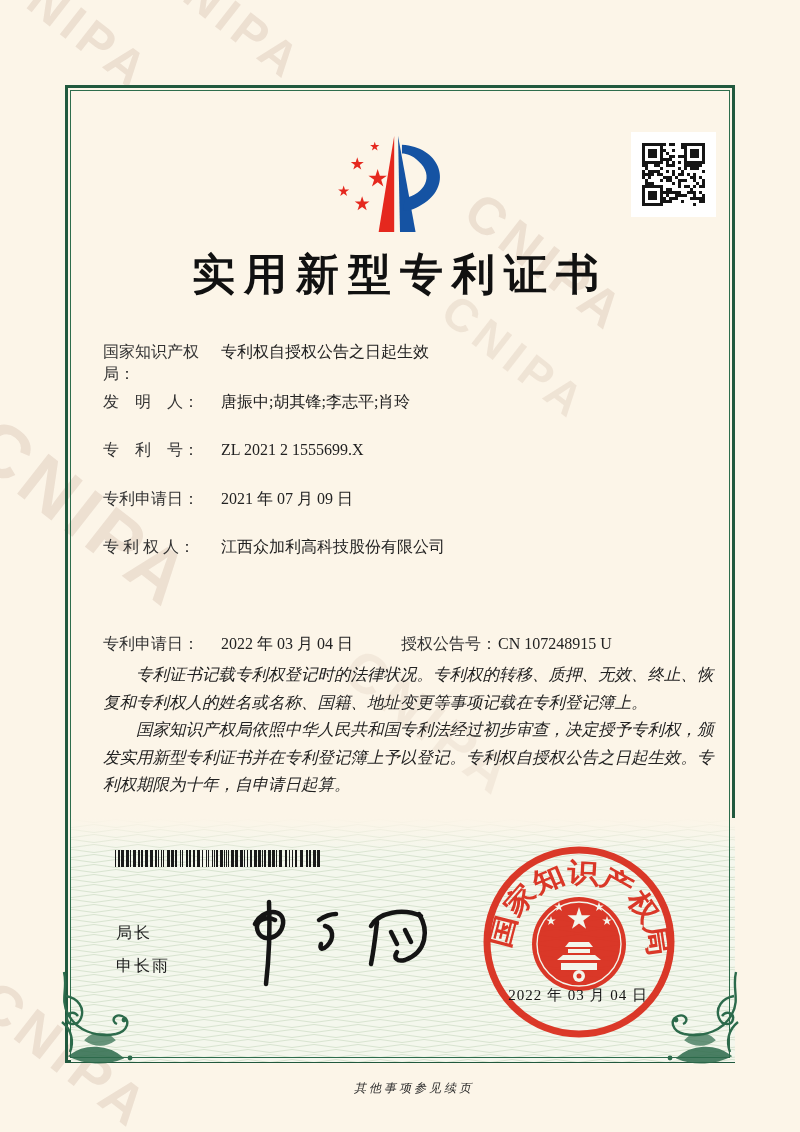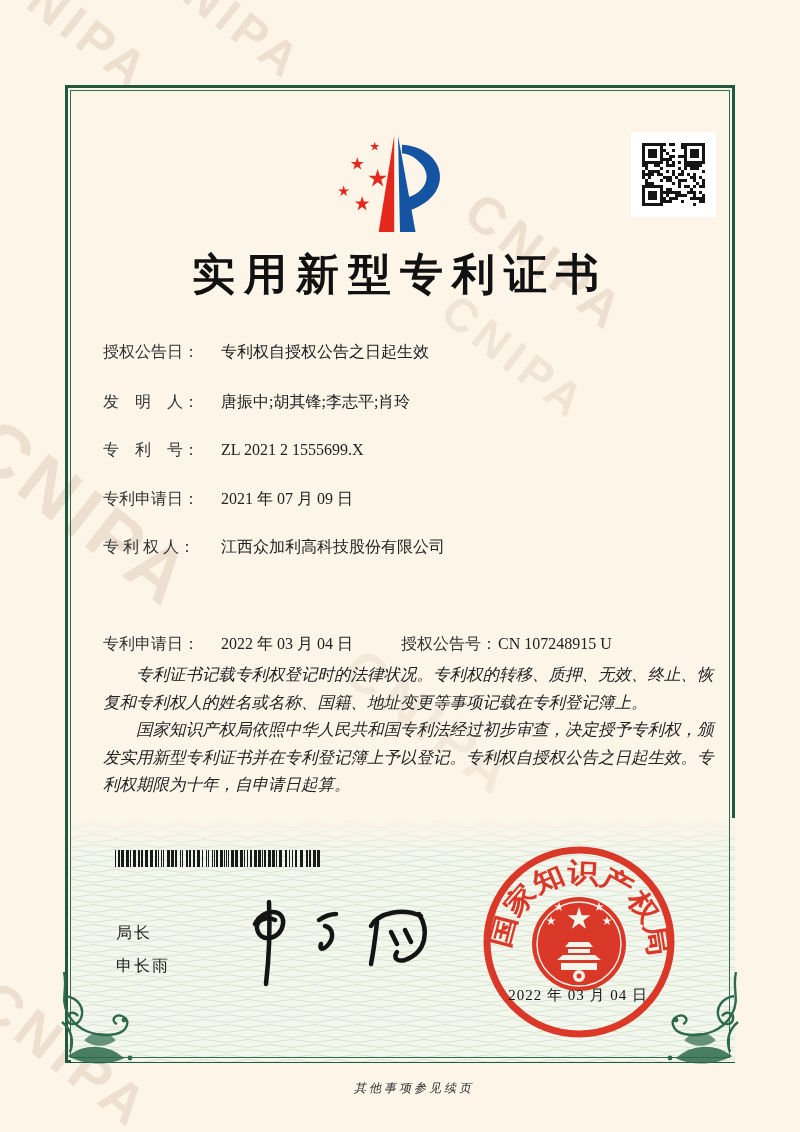--- a/index.html
+++ b/index.html
@@ -568,21 +568,21 @@
           <div style="background:transparent"></div>
           <div style="background:transparent"></div>
           <div style="background:#151515"></div>
           <div style="background:transparent"></div>
           <div style="background:transparent"></div>
           <div style="background:transparent"></div>
         </div>
     </div>
 
     <div class="abs frow" style="top:253px">
-      <span class="flabel">授权公告日：</span>
+      <span class="flabel">国家知识产权局：</span>
       <span class="fvalue">专利权自授权公告之日起生效</span>
     </div>
     <div class="abs frow" style="top:303px">
       <span class="flabel">发　明　人：</span>
       <span class="fvalue">唐振中;胡其锋;李志平;肖玲</span>
     </div>
     <div class="abs frow" style="top:351px">
       <span class="flabel">专　利　号：</span>
       <span class="fvalue">ZL 2021 2 1555699.X</span>
     </div>

